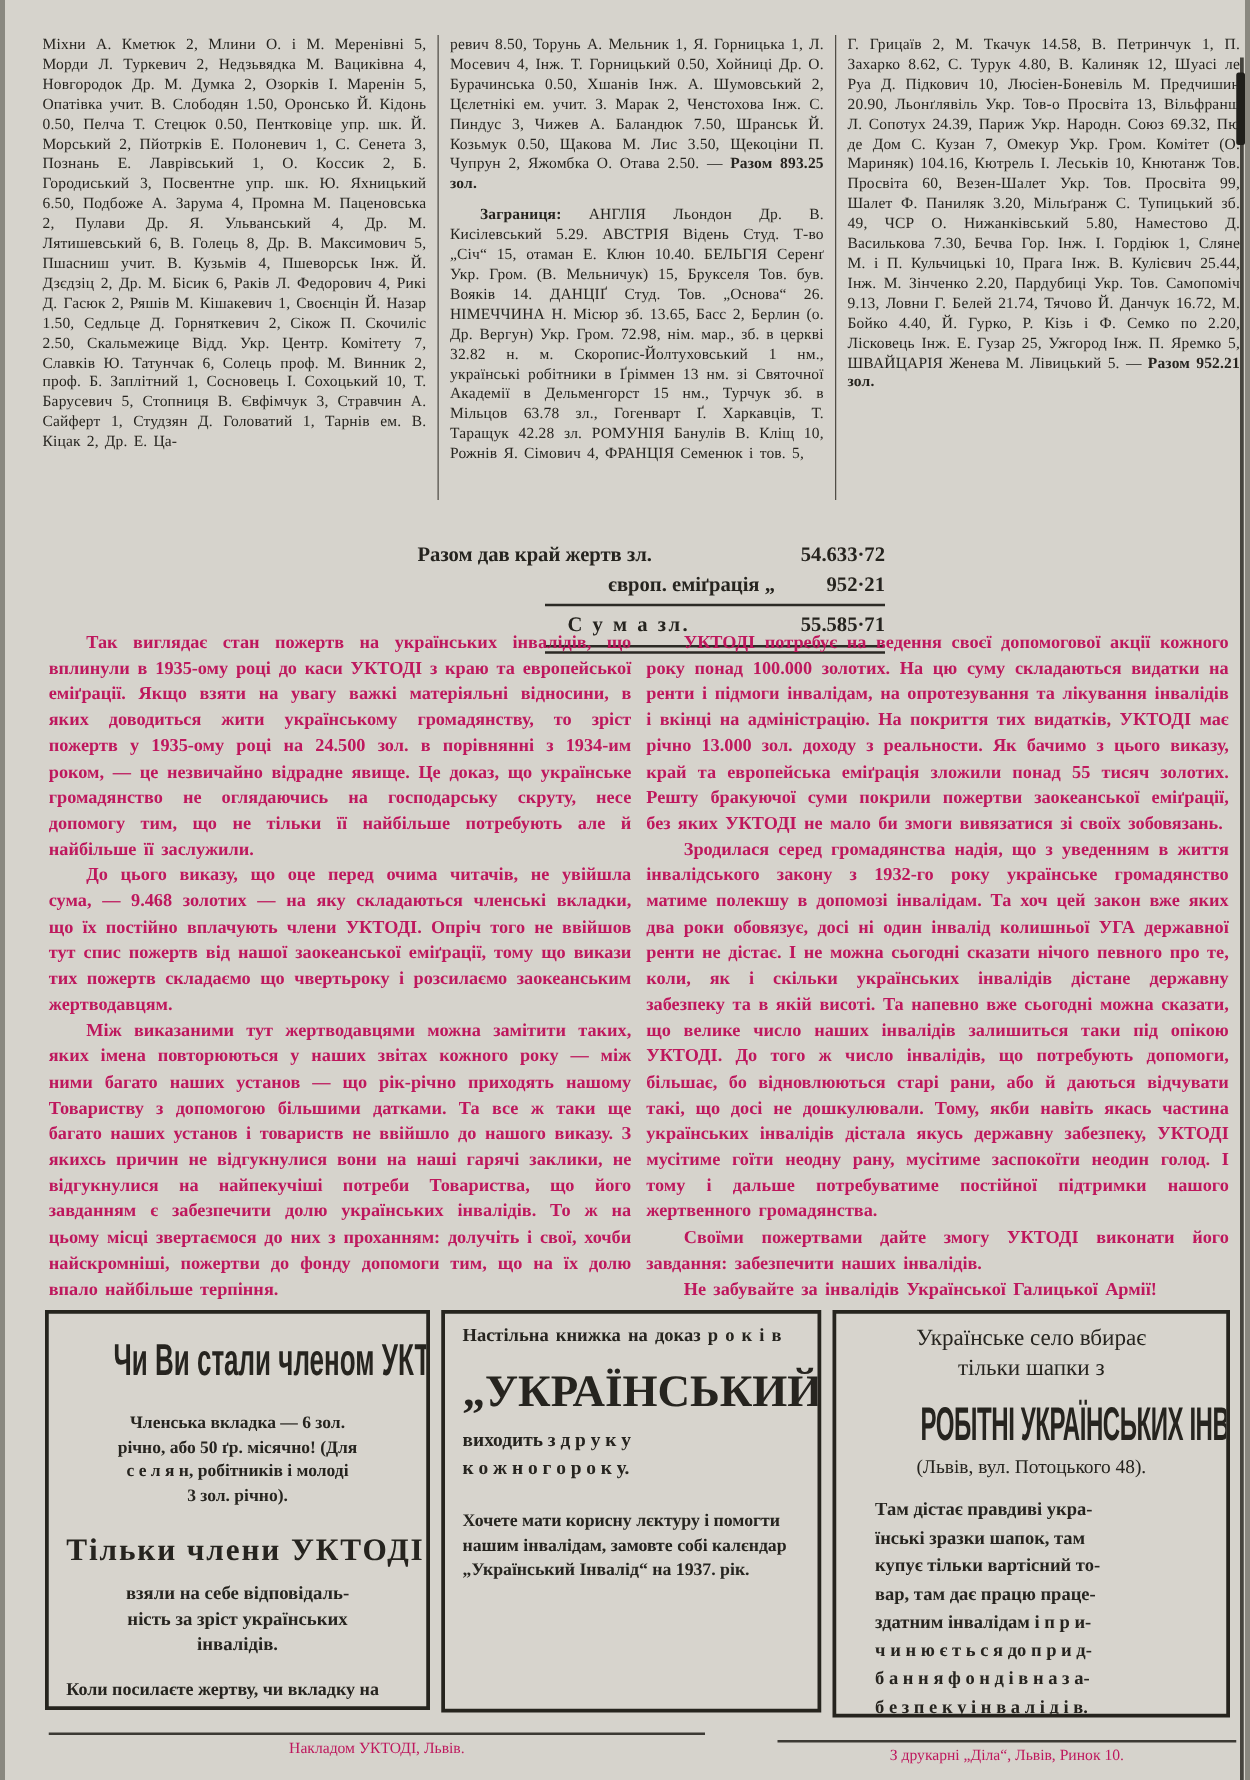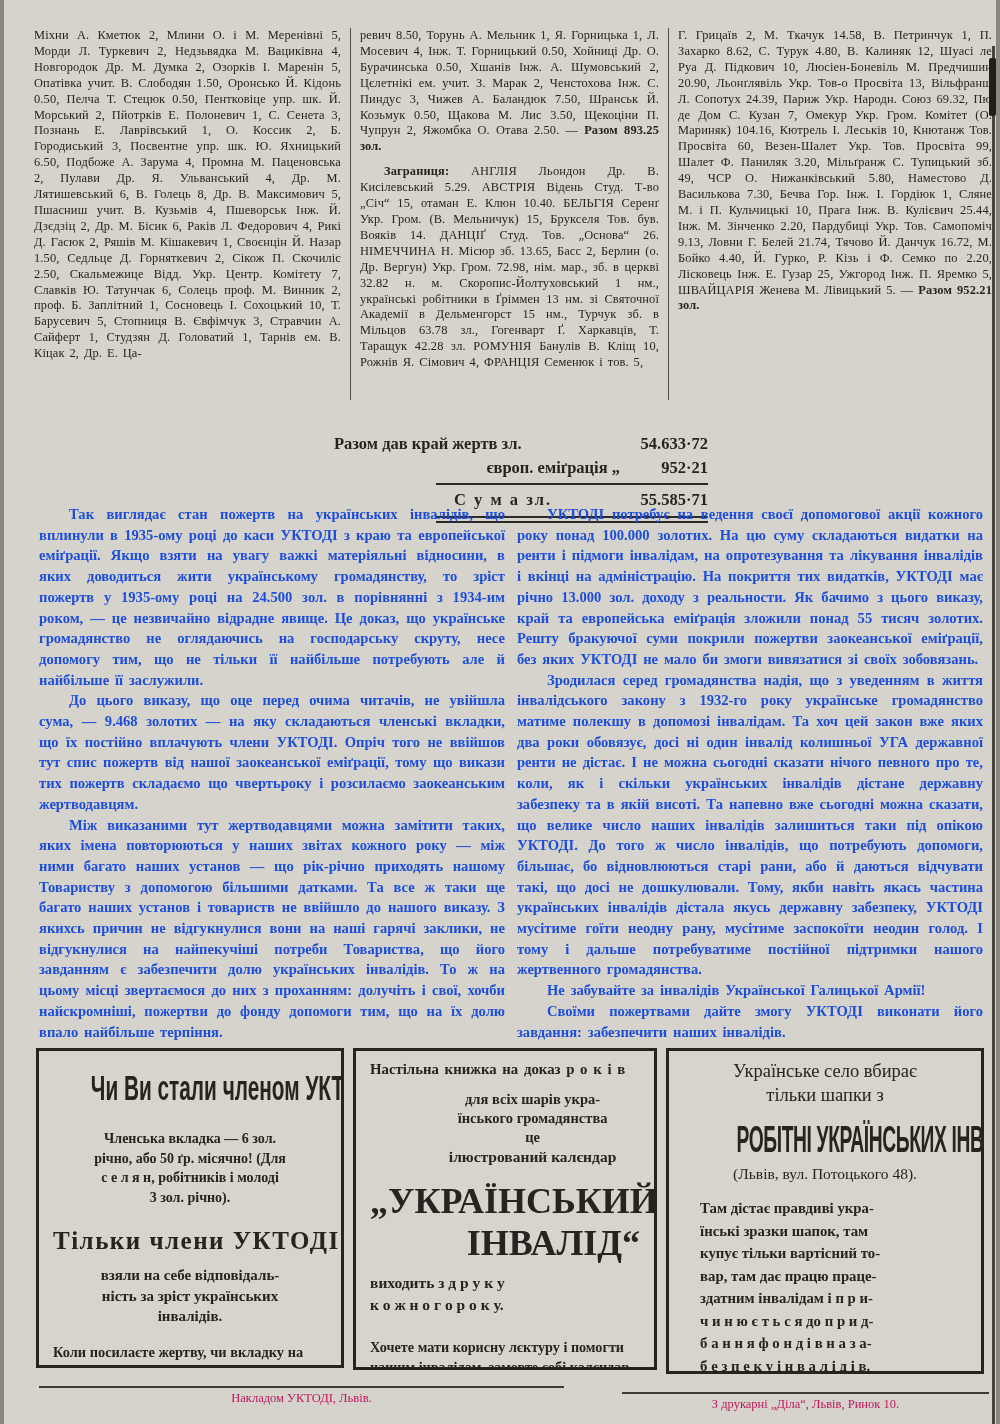--- a/index.html
+++ b/index.html
@@ -25,21 +25,21 @@
   .srow{display:flex;justify-content:space-between;}
   .srow .slabel{width:300px;}
   .srow.r2 .slabel{text-align:right;padding-right:14px;box-sizing:border-box;}
   .sline{margin-left:102px;border-top:2px solid #2c2a25;margin-top:3px;}
   .srow.total{padding-left:120px;margin-top:3px;}
   .srow.total .slabel{width:auto;letter-spacing:2px;}
   .sline.dbl{height:3px;border-bottom:2px solid #2c2a25;margin-top:4px;}
   
   .article{position:absolute;left:35px;top:504px;width:944px;display:flex;gap:12px;}
   .artcol{width:466px;text-align:justify;font-weight:bold;
-          font-size:14.6px;line-height:20.7px;word-spacing:2.2px;color:#1d4ed8;}
+          font-size:14.6px;line-height:20.7px;word-spacing:2.2px;color:#be185d;}
   .artcol p{margin:0;text-indent:30px;}
   
   .ads{position:absolute;left:32px;top:1048px;width:948px;display:flex;gap:9px;align-items:flex-start;}
   .adbox{border:3px solid #26241e;background:#d7d4cd;box-sizing:border-box;overflow:hidden;}
   .ad1{width:310px;height:320px;padding:12px 14px 0;}
   .ad2{width:306px;height:322px;padding:10px 14px 0;}
   .ad3{width:320px;height:326px;padding:8px 13px 0;}
   .condensed{display:inline-block;white-space:nowrap;
              font-family:"Liberation Sans","DejaVu Sans",sans-serif;font-weight:bold;}
   .center{text-align:center;}
@@ -111,22 +111,22 @@
 
   <section class="article">
     <div class="artcol">
       <p>Так виглядає стан пожертв на українських інвалідів, що вплинули в 1935-ому році до каси УКТОДІ з краю та европейської еміґрації. Якщо взяти на увагу важкі матеріяльні відносини, в яких доводиться жити українському громадянству, то зріст пожертв у 1935-ому році на 24.500 зол. в порівнянні з 1934-им роком, — це незвичайно відрадне явище. Це доказ, що українське громадянство не оглядаючись на господарську скруту, несе допомогу тим, що не тільки її найбільше потребують але й найбільше її заслужили.</p>
       <p>До цього виказу, що оце перед очима читачів, не увійшла сума, — 9.468 золотих — на яку складаються членські вкладки, що їх постійно вплачують члени УКТОДІ. Опріч того не ввійшов тут спис пожертв від нашої заокеанської еміґрації, тому що викази тих пожертв складаємо що чвертьроку і розсилаємо заокеанським жертводавцям.</p>
       <p>Між виказаними тут жертводавцями можна замітити таких, яких імена повторюються у наших звітах кожного року — між ними багато наших установ — що рік-річно приходять нашому Товариству з допомогою більшими датками. Та все ж таки ще багато наших установ і товариств не ввійшло до нашого виказу. З якихсь причин не відгукнулися вони на наші гарячі заклики, не відгукнулися на найпекучіші потреби Товариства, що його завданням є забезпечити долю українських інвалідів. То ж на цьому місці звертаємося до них з проханням: долучіть і свої, хочби найскромніші, пожертви до фонду допомоги тим, що на їх долю впало найбільше терпіння.</p>
     </div>
     <div class="artcol">
       <p>УКТОДІ потребує на ведення своєї допомогової акції кожного року понад 100.000 золотих. На цю суму складаються видатки на ренти і підмоги інвалідам, на опротезування та лікування інвалідів і вкінці на адміністрацію.  На покриття тих видатків, УКТОДІ має річно 13.000 зол. доходу з реальности. Як бачимо з цього виказу, край та европейська еміґрація зложили понад 55 тисяч золотих. Решту бракуючої суми покрили пожертви заокеанської еміґрації, без яких УКТОДІ не мало би змоги вивязатися зі своїх зобовязань.</p>
       <p>Зродилася серед громадянства надія, що з уведенням в життя інвалідського закону з 1932-го року українське громадянство матиме полекшу в допомозі інвалідам. Та хоч цей закон вже яких два роки обовязує, досі ні один інвалід колишньої УГА державної ренти не дістає. І не можна сьогодні сказати нічого певного про те, коли, як і скільки українських інвалідів дістане державну забезпеку та в якій висоті. Та напевно вже сьогодні можна сказати, що велике число наших інвалідів залишиться таки під опікою УКТОДІ. До того ж число інвалідів, що потребують допомоги, більшає, бо відновлюються старі рани, або й даються відчувати такі, що досі не дошкулювали. Тому, якби навіть якась частина українських інвалідів дістала якусь державну забезпеку, УКТОДІ мусітиме гоїти неодну рану, мусітиме заспокоїти неодин голод. І тому і дальше потребуватиме постійної підтримки нашого жертвенного громадянства.</p>
+      <p>Своїми пожертвами дайте змогу УКТОДІ виконати його завдання: забезпечити наших інвалідів.</p>
       <p>Не забувайте за інвалідів Української Галицької Армії!</p>
-      <p>Своїми пожертвами дайте змогу УКТОДІ виконати його завдання: забезпечити наших інвалідів.</p>
     </div>
   </section>
 
   <section class="ads">
 
     <div class="adbox ad1">
       <div class="ad1-title-wrap">
         <span class="condensed ad1-title">Чи Ви стали членом УКТОДІ?</span>
       </div>
       <div class="ad1-fee center pre">Членська вкладка — 6 зол.
@@ -137,29 +137,22 @@
       <div class="ad1-resp center pre">взяли на себе відповідаль-
 ність за зріст українських
 інвалідів.</div>
       <div class="ad1-note pre">Коли посилаєте жертву, чи вкладку на
 інвалідів, не забудьте на середущій ча-
 стині чеку зазначити: чл. вкл.: жертва:</div>
     </div>
 
     <div class="adbox ad2">
       <div class="ad2-tag">Настільна книжка на доказ р о к і в</div>
-      <div class="ad2-desc">
-        <div class="pre">для всіх шарів укра-
-їнського громадянства</div>
-        <div class="ce">це</div>
-        <div class="ill">ілюстрований калєндар</div>
-      </div>
       <div class="ad2-title">
         <div class="t1">„УКРАЇНСЬКИЙ</div>
-        <div class="t2">ІНВАЛІД“</div>
       </div>
       <div class="ad2-freq pre">виходить з  д р у к у
 к о ж н о г о   р о к у.</div>
       <div class="ad2-cta pre">Хочете мати корисну лєктуру і помогти
 нашим інвалідам, замовте собі калєндар
 „Український Інвалід“ на 1937. рік.</div>
     </div>
 
     <div class="adbox ad3">
       <div class="ad3-head center pre">Українське село вбирає

